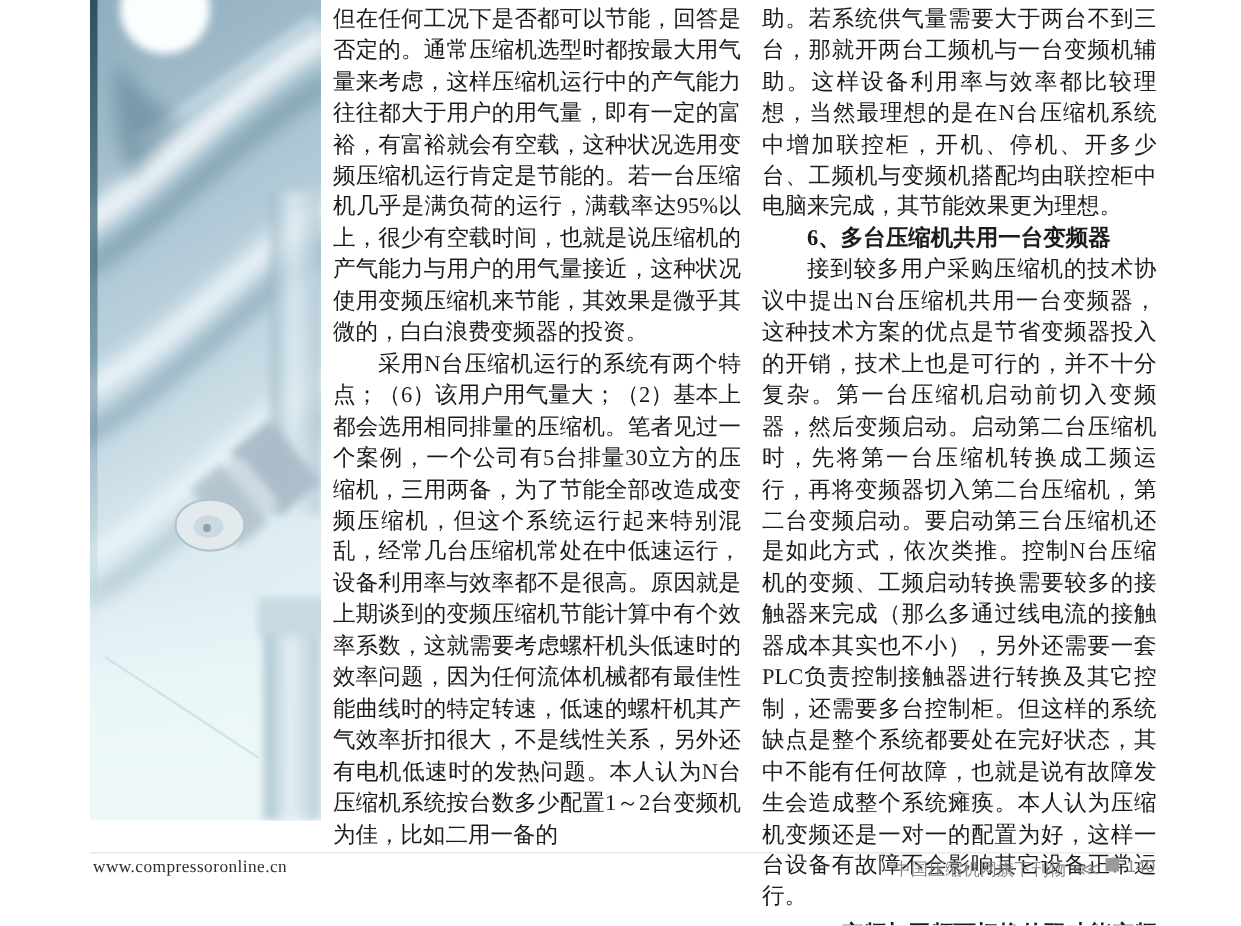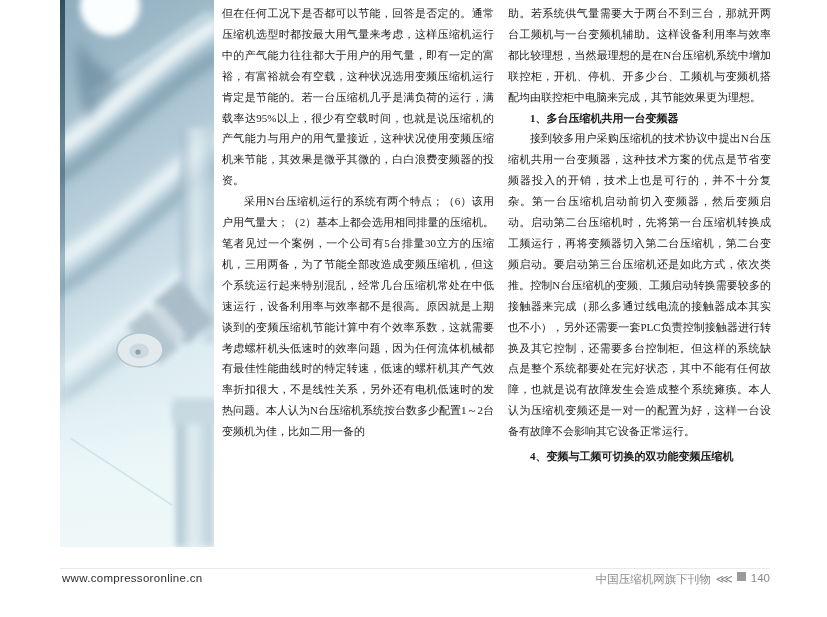--- a/index.html
+++ b/index.html
@@ -7,36 +7,36 @@
     position:relative; width:827px; height:617px; background:#ffffff;
     overflow:hidden;
     font-family:"Liberation Serif","DejaVu Serif",serif;
   }
   .photo {
     position:absolute; left:60px; top:0; width:154px; height:547px;
   }
   .photo svg { width:100%; height:100%; display:block; }
   .col {
     position:absolute; top:3px; color:#1b1b1b;
-    font-size:11px; line-height:20.9px;
+    font-size:15px; line-height:20.9px;
     text-align:justify; text-align-last:left;
   }
   .col-1 { left:222px; width:272px; }
   .col-2 { left:508px; width:263px; }
   .col p { margin:0; }
   p.indent { text-indent:2em; }
   p.heading { font-weight:bold; }
   p.heading-gap { margin-top:4px; }
   .footer-line {
     position:absolute; left:60px; top:568px; width:710px; height:1px;
     background:#e9e9e9;
   }
   .footer-url {
     position:absolute; left:62px; top:572px;
-    font-family:Liberation Sans, sans-serif;
+    font-family:Liberation Serif, serif;
     font-size:11.5px; color:#2e2e2e; letter-spacing:0.3px;
   }
   .footer-right {
     position:absolute; right:57px; top:572px;
     font-family:"Liberation Sans","DejaVu Sans",sans-serif;
     font-size:11.5px; color:#8a8a8a;
     display:flex; align-items:flex-start; gap:5px; white-space:nowrap;
   }
   .footer-right .arrows { letter-spacing:-1px; font-size:12px; }
   .page-square { width:9px; height:9px; background:#9a9a9a; display:inline-block; }
@@ -115,21 +115,21 @@
     </svg>
   </div>
 
   <div class="col col-1">
     <p class="body">但在任何工况下是否都可以节能，回答是否定的。通常压缩机选型时都按最大用气量来考虑，这样压缩机运行中的产气能力往往都大于用户的用气量，即有一定的富裕，有富裕就会有空载，这种状况选用变频压缩机运行肯定是节能的。若一台压缩机几乎是满负荷的运行，满载率达95%以上，很少有空载时间，也就是说压缩机的产气能力与用户的用气量接近，这种状况使用变频压缩机来节能，其效果是微乎其微的，白白浪费变频器的投资。</p>
     <p class="body indent">采用N台压缩机运行的系统有两个特点；（6）该用户用气量大；（2）基本上都会选用相同排量的压缩机。笔者见过一个案例，一个公司有5台排量30立方的压缩机，三用两备，为了节能全部改造成变频压缩机，但这个系统运行起来特别混乱，经常几台压缩机常处在中低速运行，设备利用率与效率都不是很高。原因就是上期谈到的变频压缩机节能计算中有个效率系数，这就需要考虑螺杆机头低速时的效率问题，因为任何流体机械都有最佳性能曲线时的特定转速，低速的螺杆机其产气效率折扣很大，不是线性关系，另外还有电机低速时的发热问题。本人认为N台压缩机系统按台数多少配置1～2台变频机为佳，比如二用一备的</p>
   </div>
 
   <div class="col col-2">
     <p class="body">助。若系统供气量需要大于两台不到三台，那就开两台工频机与一台变频机辅助。这样设备利用率与效率都比较理想，当然最理想的是在N台压缩机系统中增加联控柜，开机、停机、开多少台、工频机与变频机搭配均由联控柜中电脑来完成，其节能效果更为理想。</p>
-    <p class="heading indent">1、多台压缩机共用一台变频器</p>
+    <p class="heading indent">6、多台压缩机共用一台变频器</p>
     <p class="body indent">接到较多用户采购压缩机的技术协议中提出N台压缩机共用一台变频器，这种技术方案的优点是节省变频器投入的开销，技术上也是可行的，并不十分复杂。第一台压缩机启动前切入变频器，然后变频启动。启动第二台压缩机时，先将第一台压缩机转换成工频运行，再将变频器切入第二台压缩机，第二台变频启动。要启动第三台压缩机还是如此方式，依次类推。控制N台压缩机的变频、工频启动转换需要较多的接触器来完成（那么多通过线电流的接触器成本其实也不小），另外还需要一套PLC负责控制接触器进行转换及其它控制，还需要多台控制柜。但这样的系统缺点是整个系统都要处在完好状态，其中不能有任何故障，也就是说有故障发生会造成整个系统瘫痪。本人认为压缩机变频还是一对一的配置为好，这样一台设备有故障不会影响其它设备正常运行。</p>
     <p class="heading indent heading-gap">4、变频与工频可切换的双功能变频压缩机</p>
   </div>
 
   <div class="footer-line"></div>
   <span class="footer-url">www.compressoronline.cn</span>
   <span class="footer-right">
     <span>中国压缩机网旗下刊物</span>
     <span class="arrows">⋘</span>
     <span class="page-square"></span>

